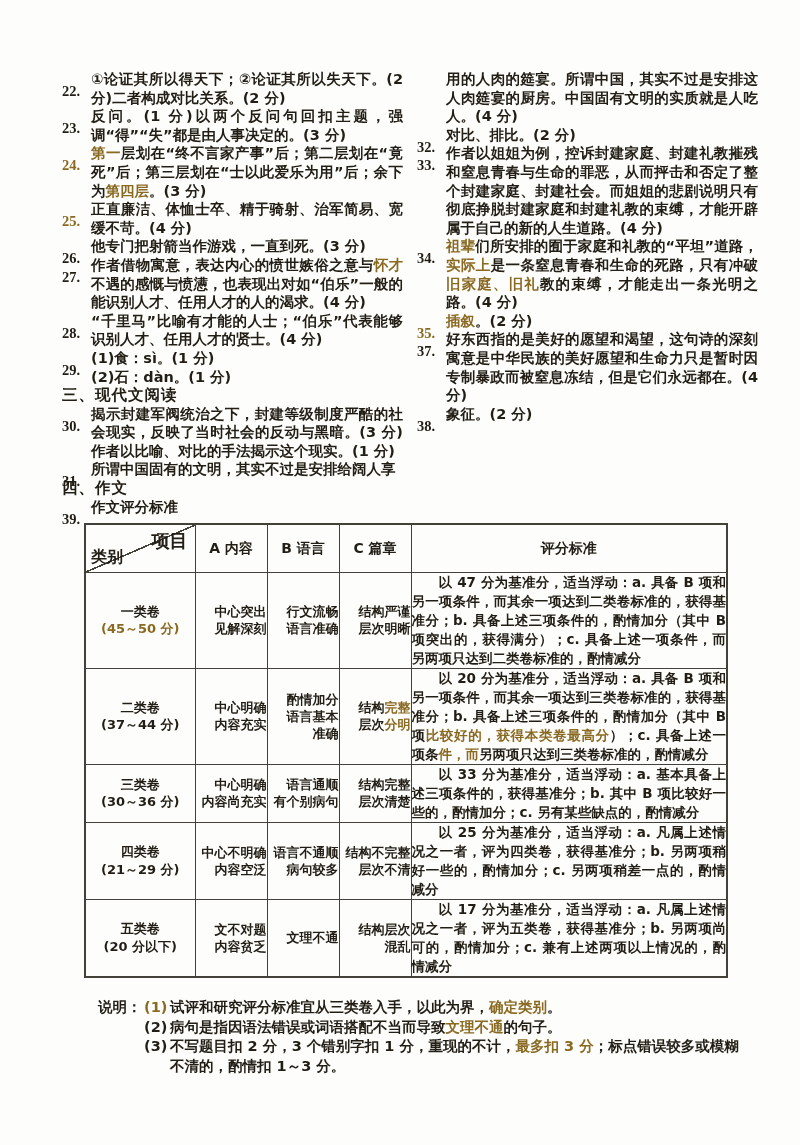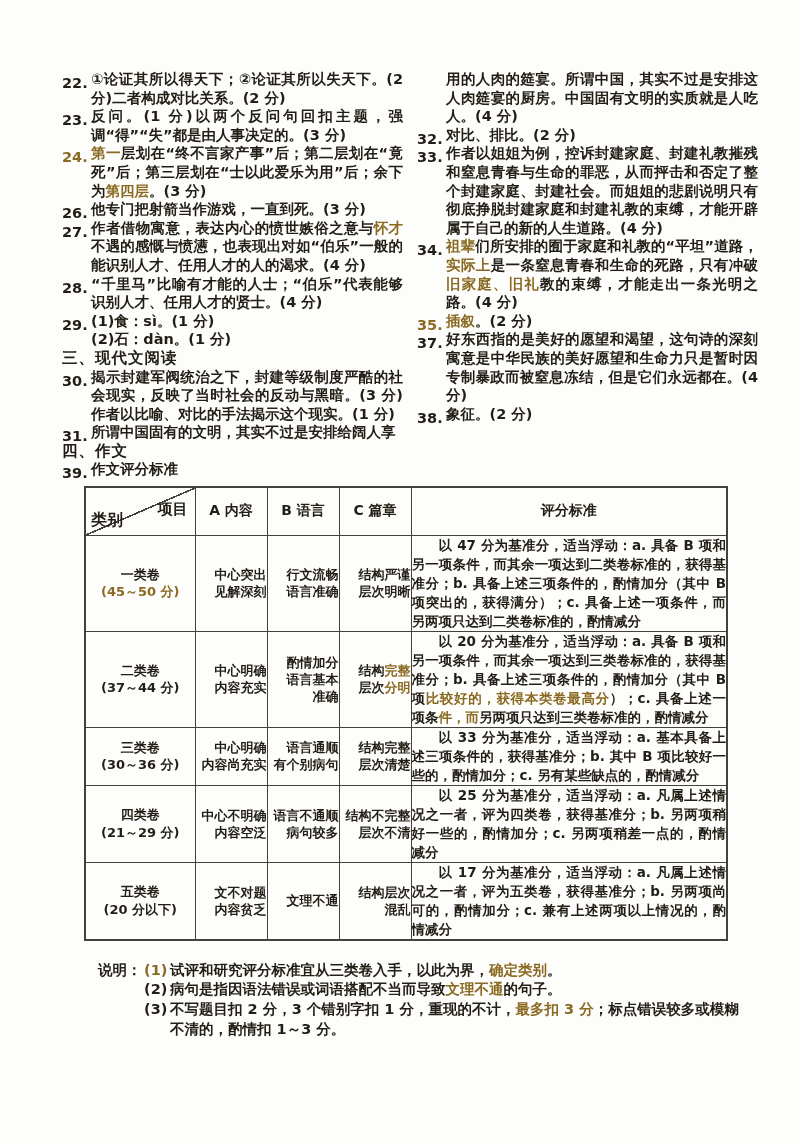--- a/index.html
+++ b/index.html
@@ -8,37 +8,37 @@
   .page {
     width:800px; height:1145px; margin:0 auto; background:#fdfdfb;
     color:var(--ink,#221e16); font-weight:700; overflow:hidden; position:relative;
   }
   .hl { color:var(--hl,#8a6a22); }
 
   
   .answers { display:flex; gap:14px; padding:70px 42px 0 62px; }
   .acol { width:341px; font-size:14.5px; line-height:18.6px; text-align:justify; }
   .item { position:relative; padding-left:29px; }
-  .a-num { position:absolute; left:0; top:4px; white-space:nowrap; }
+  .a-num { position:absolute; left:0; top:12px; white-space:nowrap;font-family:Liberation Serif, serif; }
   .a-heading { display:block; margin-left:-29px; font-size:15.5px; letter-spacing:1px; }
 
   
   .rubric {
     border-collapse:collapse; table-layout:fixed;
     width:642px; margin:7px 0 0 84px;
     border:2px solid #44403a;
   }
   .rubric td, .rubric th { border:1.5px solid #44403a; vertical-align:middle; padding:0; }
   .rubric th { font-weight:700; height:48px; font-size:14px; }
   .corner { position:relative;
     background-image:linear-gradient(to bottom right,
       transparent calc(50% - 0.8px), #44403a calc(50% - 0.8px),
       #44403a calc(50% + 0.8px), transparent calc(50% + 0.8px));
   }
-  .corner .c-tr { position:absolute; top:12px; right:7px; font-size:15px; }
+  .corner .c-tr { position:absolute; top:4px; right:7px; font-size:18px; }
   .corner .c-bl { position:absolute; bottom:4px; left:5px; font-size:16px; }
   .c-grade { text-align:center; font-size:13px; line-height:17.5px; padding:3px 1px; }
   .c-small { text-align:right; font-size:13px; line-height:17px; padding:3px 1px; }
   .c-crit  { font-size:13.5px; line-height:19px; padding:5px 8px 6px; text-align:justify; text-indent:2em; }
 
   
   .notes { margin:20px 0 0 98px; width:648px; font-size:14.5px; line-height:19.8px; }
   .note-row { position:relative; padding-left:72px; }
   .note-label  { position:absolute; left:0;  top:0; white-space:nowrap; }
   .note-marker { position:absolute; left:46px; top:0; white-space:nowrap; }
@@ -61,20 +61,25 @@
     <span class="a-num"><span>23.</span></span>
     <span class="a-text"><span>反问。(1 分)以两个反问句回扣主题，强调“得”“失”都是由人事决定的。(3 分)</span></span>
   </div>
 
   <div class="item">
     
     <span class="a-num"><span class="hl">24.</span></span>
     <span class="a-text"><span class="hl">第一</span><span>层划在“终不言家产事”后；第二层划在“竟死”后；第三层划在“士以此爱乐为用”后；余下为</span><span class="hl">第四层</span><span>。(3 分)</span></span>
   </div>
 
+  <div class="item">
+    
+    <span class="a-num"><span class="hl">25.</span></span>
+    <span class="a-text"><span>正直廉洁、体恤士卒、精于骑射、治军简易、宽缓不苛。(4 分)</span></span>
+  </div>
 
   <div class="item">
     
     <span class="a-num"><span>26.</span></span>
     <span class="a-text"><span>他专门把射箭当作游戏，一直到死。(3 分)</span></span>
   </div>
 
   <div class="item">
     
     <span class="a-num"><span>27.</span></span>

